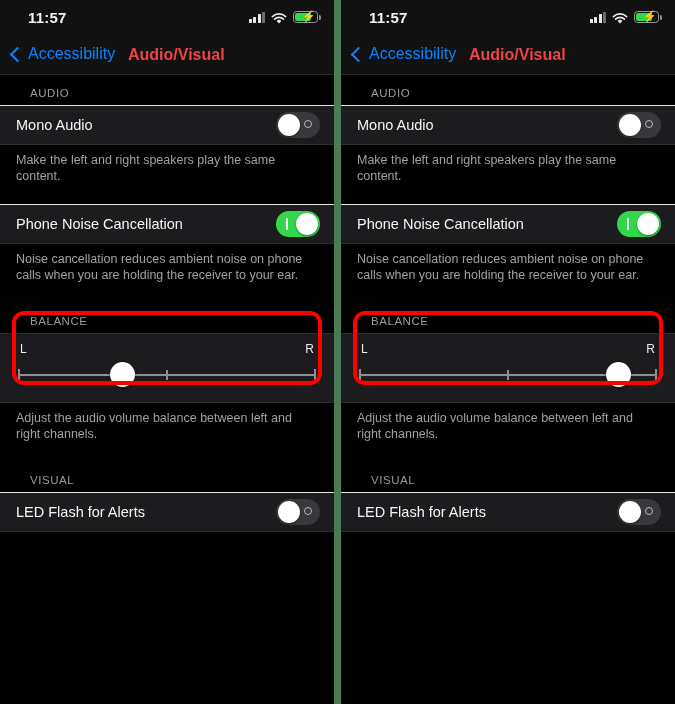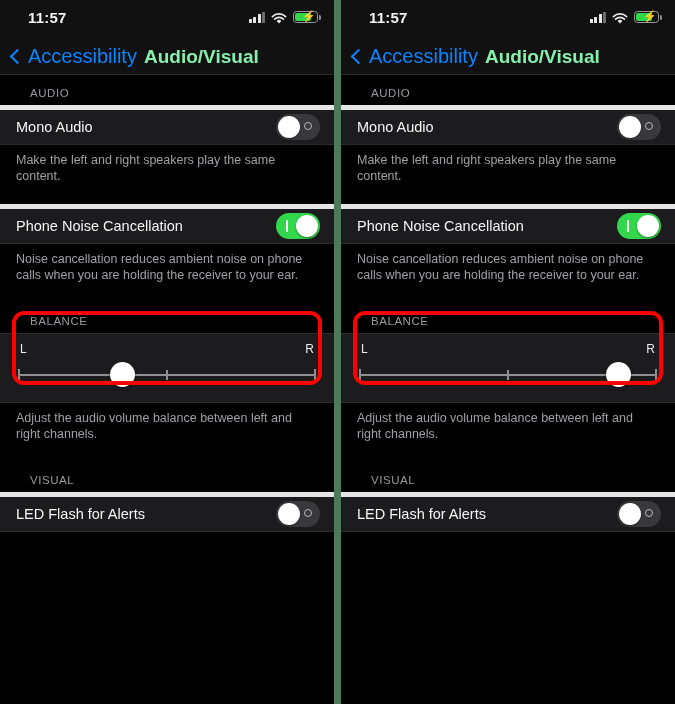--- a/index.html
+++ b/index.html
@@ -117,59 +117,58 @@
     background: #111112;
     border-bottom: 1px solid #2a2a2c;
   }
   .back {
     position: absolute;
     left: 10px;
     top: 7px;
     display: flex;
     align-items: center;
     color: #0a84ff;
-    font-size: 20px;
+    font-size: 16px;
     cursor: pointer;
   }
   .chev {
     width: 9px;
     height: 9px;
     border-left: 2.2px solid #0a84ff;
     border-bottom: 2.2px solid #0a84ff;
     transform: rotate(45deg);
     margin-right: 5px;
     margin-left: 2px;
   }
   .navtitle {
     position: absolute;
     left: 128px;
     top: 8px;
-    color: #86efac;
-    font-size: 19px;
+    color: #ef4444;
+    font-size: 16px;
     font-weight: bold;
-    margin-left: 16px;
   }
 
   
   .content { background: #000000; }
   .section-header {
     color: #9a9a9e;
     font-size: 11.5px;
     letter-spacing: 0.55px;
     padding: 12px 16px 6px 30px;
     background: #000000;
   }
   .row {
     background: #1c1c1e;
     height: 40px;
     display: flex;
     align-items: center;
     justify-content: space-between;
     padding: 0 14px 0 16px;
-    border-top: 5px solid #e5e5e5;
+    border-top: 1px solid #e5e5e5;
     border-bottom: 1px solid #2c2c2e;
     box-sizing: border-box;
   }
   .row-label {
     color: #f5f5f7;
     font-size: 14.5px;
   }
   .footnote {
     color: #a0a0a4;
     font-size: 12.5px;

